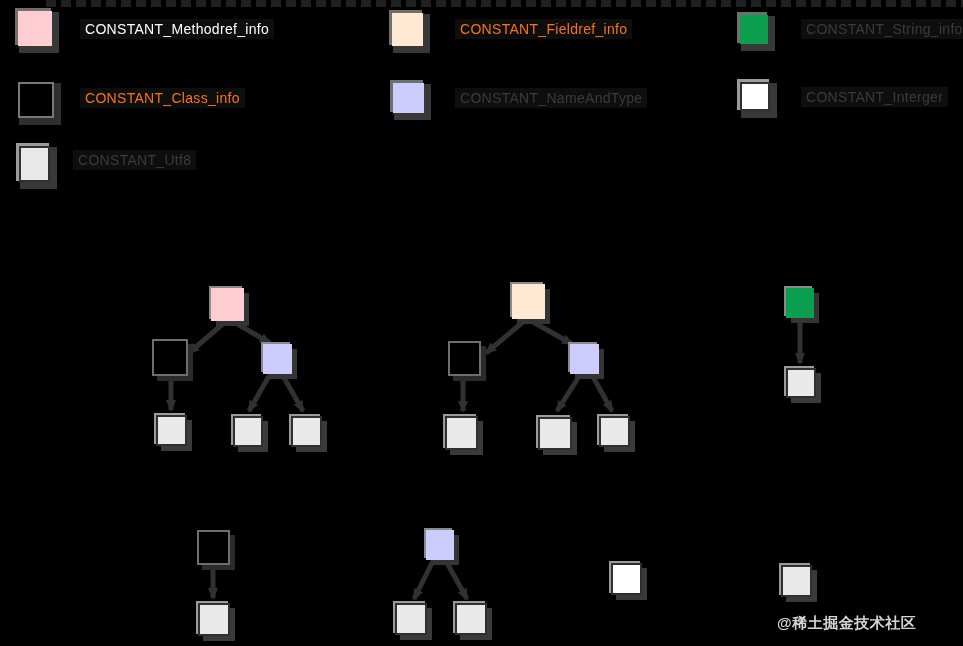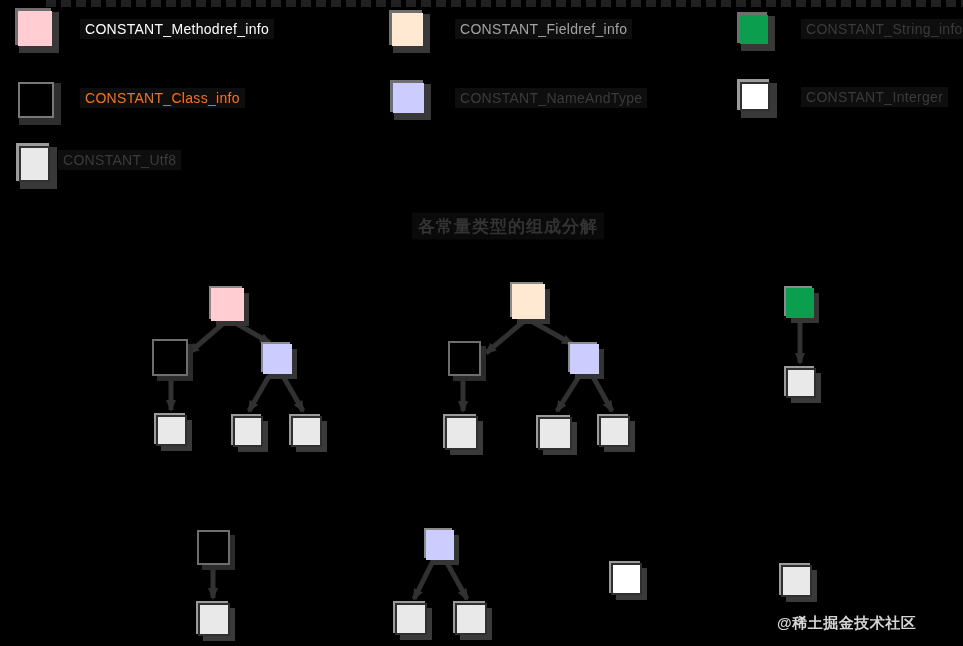--- a/index.html
+++ b/index.html
@@ -41,34 +41,33 @@
 </head>
 <body>
 
 <div id="stage">
   <div class="top-strip"></div>
 
   <div id="legend">
       <div class="sq legend-swatch sq-colored" style="left: 18px; top: 11px; width: 34px; height: 35px; background: rgb(255, 205, 210);"></div>
       <div class="legend-label" style="left: 80px; top: 29px; color: #ffffff;">CONSTANT_Methodref_info</div>
       <div class="sq legend-swatch sq-colored" style="left: 392px; top: 13px; width: 31px; height: 33px; background: rgb(255, 233, 210);"></div>
-      <div class="legend-label" style="left: 455px; top: 29px; color: #a3a3a3;">CONSTANT_Fieldref_info</div>
+      <div class="legend-label" style="left: 455px; top: 29px; color: #f97316;">CONSTANT_Fieldref_info</div>
       <div class="sq legend-swatch sq-colored" style="left: 740px; top: 15px; width: 28px; height: 29px; background: rgb(11, 158, 79);"></div>
       <div class="legend-label" style="left: 801px; top: 29px; color: rgb(59, 59, 59);">CONSTANT_String_info</div>
       <div class="sq legend-swatch sq-class" style="left: 18px; top: 82px; width: 36px; height: 36px; background: rgb(0, 0, 0);"></div>
       <div class="legend-label" style="left: 80px; top: 98px; color: #f97316;">CONSTANT_Class_info</div>
       <div class="sq legend-swatch sq-colored" style="left: 393px; top: 83px; width: 31px; height: 30px; background: rgb(204, 204, 255);"></div>
       <div class="legend-label" style="left: 455px; top: 98px; color: rgb(59, 59, 59);">CONSTANT_NameAndType</div>
       <div class="sq legend-swatch sq-light" style="left: 740px; top: 82px; width: 30px; height: 29px; background: rgb(255, 255, 255);"></div>
       <div class="legend-label" style="left: 801px; top: 97px; color: rgb(59, 59, 59);">CONSTANT_Interger</div>
       <div class="sq legend-swatch sq-light" style="left: 19px; top: 146px; width: 31px; height: 36px; background: rgb(233, 233, 233);"></div>
-      <div class="legend-label" style="left: 58px; top: 160px; color: rgb(59, 59, 59);">CONSTANT_Utf8</div>
+      <div class="legend-label" style="left: 73px; top: 160px; color: rgb(59, 59, 59);">CONSTANT_Utf8</div>
     </div>
 
-  <div id="title" style="color: rgb(51, 51, 51);">各常量类型的组成分解</div>
 
   <svg id="edges" width="963" height="646">
     <defs>
       <marker id="arrow" markerUnits="userSpaceOnUse" markerWidth="14" markerHeight="14" refX="10" refY="5" orient="auto">
         <path d="M0,0 L12,5 L0,10 z" fill="#313131"></path>
       </marker>
     </defs>
     <g id="edge-group">
         <line x1="225" y1="322" x2="189" y2="353" stroke="#313131" stroke-width="5" marker-end="url(#arrow)"></line>
         <line x1="234" y1="322" x2="270" y2="343" stroke="#313131" stroke-width="5" marker-end="url(#arrow)"></line>

